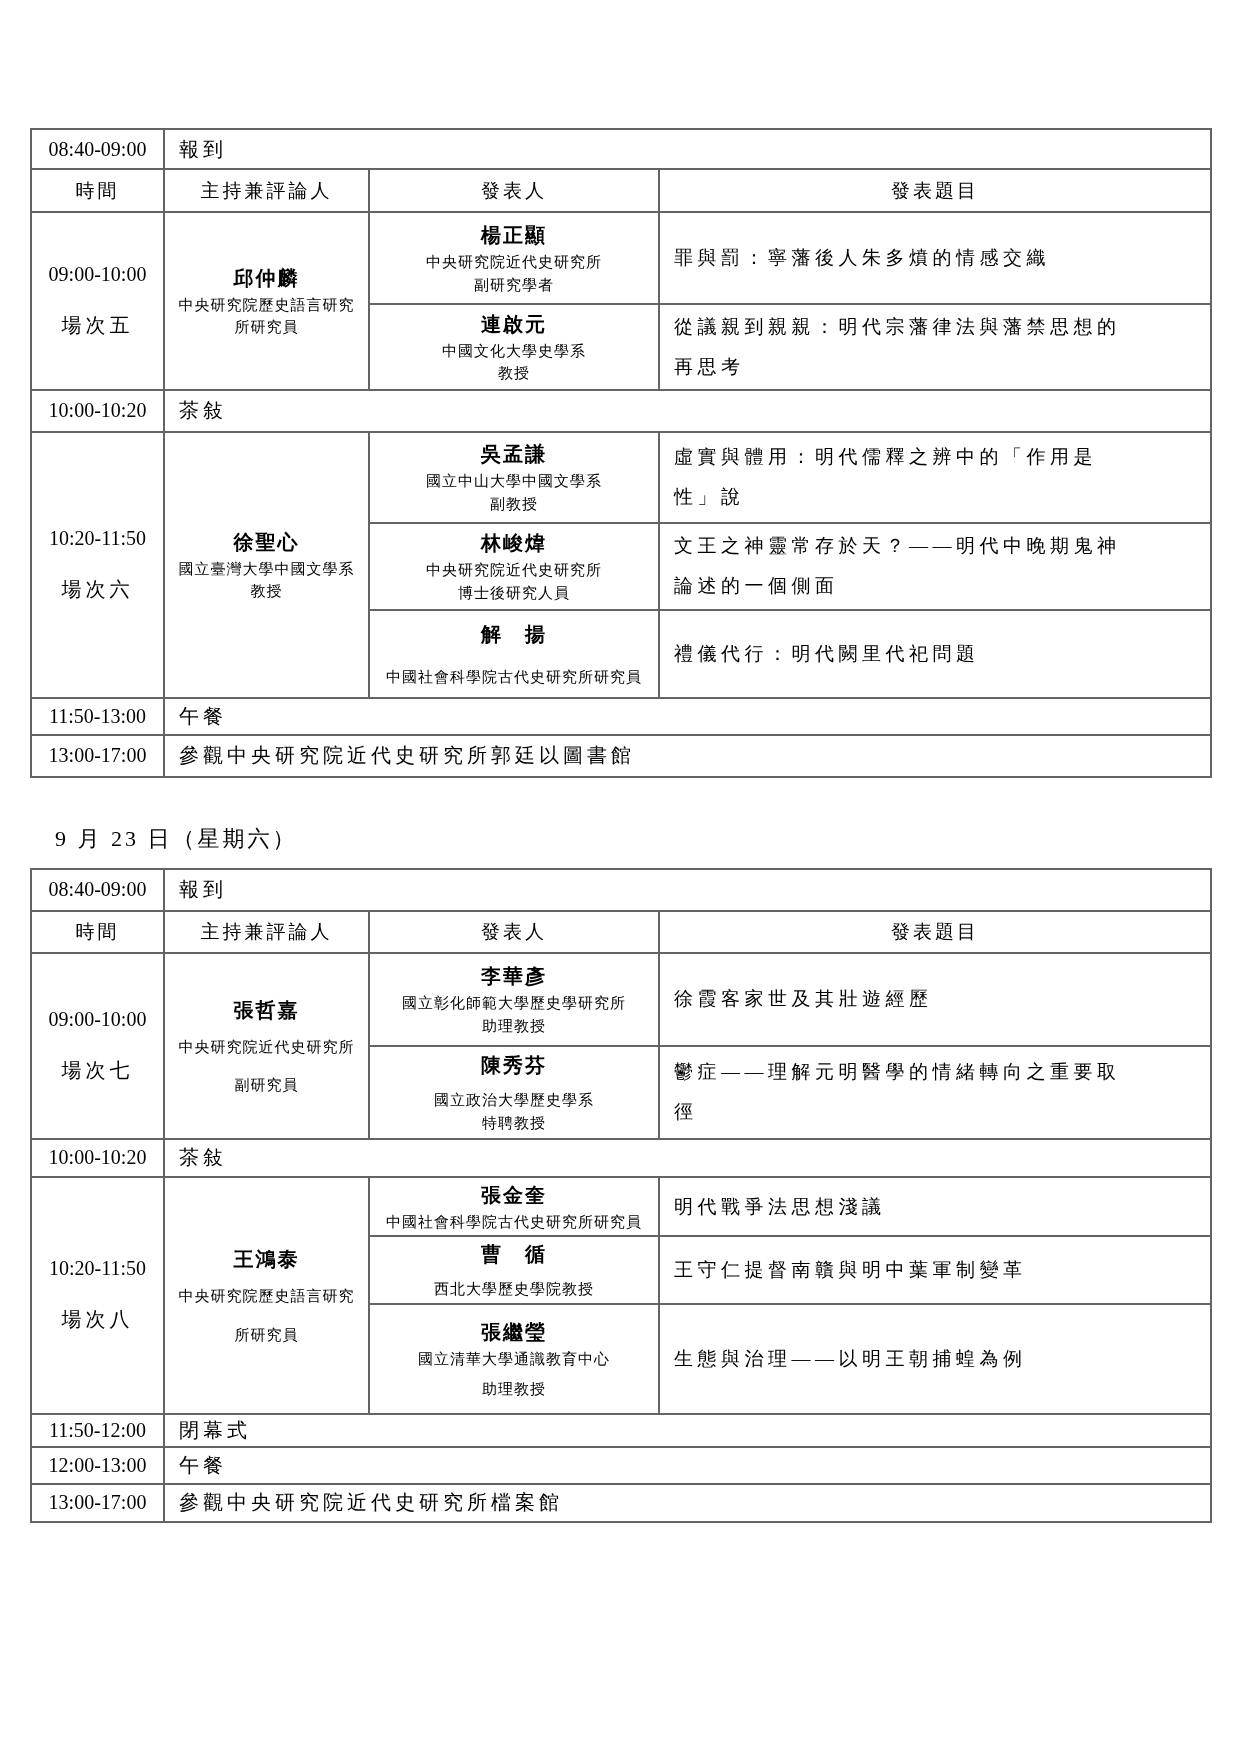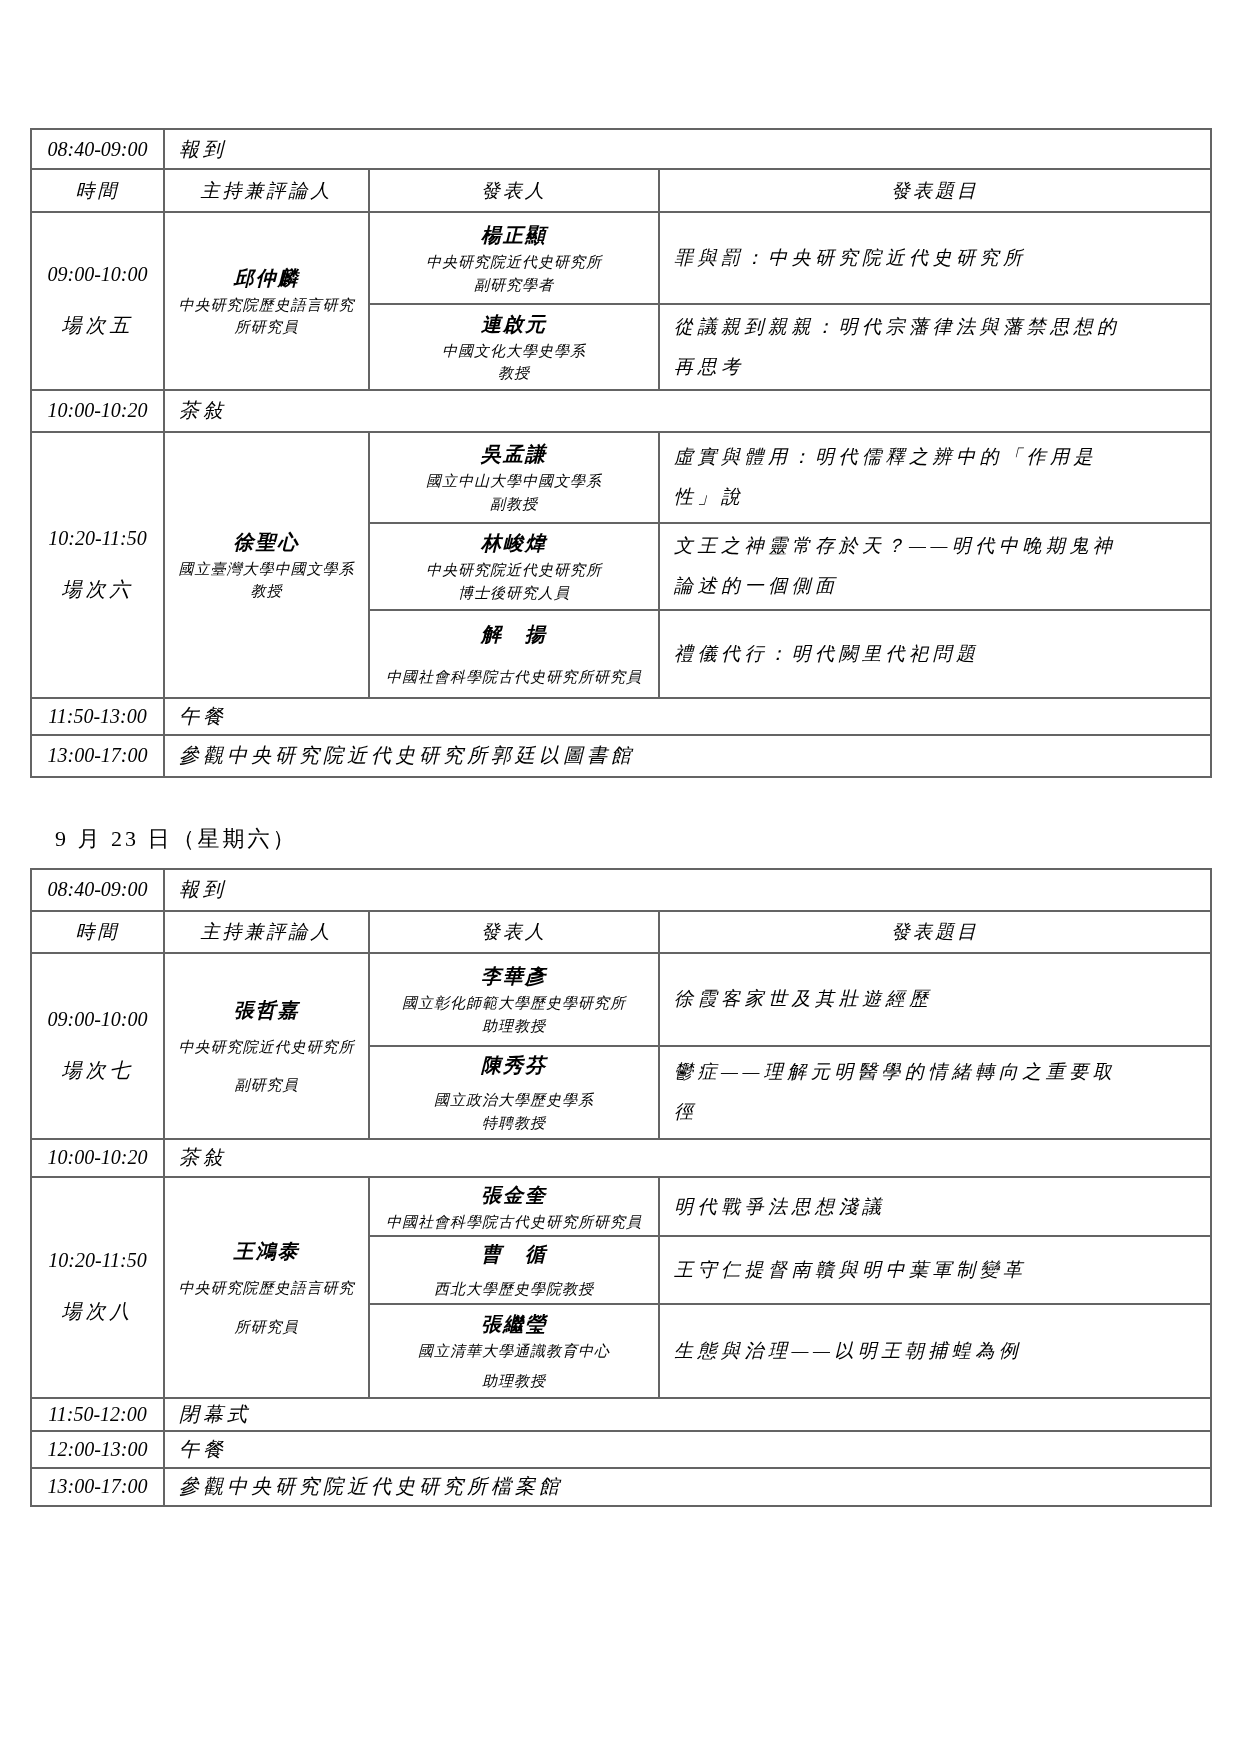--- a/index.html
+++ b/index.html
@@ -10,21 +10,21 @@
   }
   .sheet{padding:128px 30px 0 30px;}
   .day-heading{
     font-size:22px;letter-spacing:3px;margin:0 0 14px 25px;font-weight:normal;
   }
   .day2 .day-heading{margin-top:46px;}
   table.sched{
     border-collapse:collapse;table-layout:fixed;width:1180px;
   }
   table.sched td{
-    border:2px solid #646464;padding:2px 4px;vertical-align:middle;font-style:italic;
+    border:2px solid #646464;padding:2px 4px;vertical-align:middle;
   }
   col.c-time{width:133px;}
   col.c-mod{width:205px;}
   col.c-pres{width:290px;}
   col.c-title{width:552px;}
   .time-cell{
     text-align:center;font-size:20px;white-space:nowrap;
   }
   .slot{letter-spacing:4px;margin-top:26px;}
   .hdr{
@@ -88,21 +88,21 @@
           <div class="pname">邱仲麟</div>
           <div class="aff">中央研究院歷史語言研究</div>
           <div class="aff">所研究員</div>
         </td>
         <td class="person">
           <div class="pname">楊正顯</div>
           <div class="aff">中央研究院近代史研究所</div>
           <div class="aff">副研究學者</div>
         </td>
         <td class="title-cell">
-          <div class="ttl">罪與罰：中央研究院近代史研究所</div>
+          <div class="ttl">罪與罰：寧藩後人朱多燌的情感交織</div>
         </td>
       </tr>
       <tr style="height:78px">
         <td class="person">
           <div class="pname">連啟元</div>
           <div class="aff">中國文化大學史學系</div>
           <div class="aff">教授</div>
         </td>
         <td class="title-cell">
           <div class="ttl">從議親到親親：明代宗藩律法與藩禁思想的再思考</div>
@@ -244,21 +244,21 @@
       </tr>
       <tr style="height:59px">
         <td class="person gap-sm">
           <div class="pname">曹　循</div>
           <div class="aff">西北大學歷史學院教授</div>
         </td>
         <td class="title-cell">
           <div class="ttl">王守仁提督南贛與明中葉軍制變革</div>
         </td>
       </tr>
-      <tr style="height:94px">
+      <tr style="height:110px">
         <td class="person spread-sm">
           <div class="pname">張繼瑩</div>
           <div class="aff">國立清華大學通識教育中心</div>
           <div class="aff">助理教授</div>
         </td>
         <td class="title-cell">
           <div class="ttl">生態與治理——以明王朝捕蝗為例</div>
         </td>
       </tr>
 

